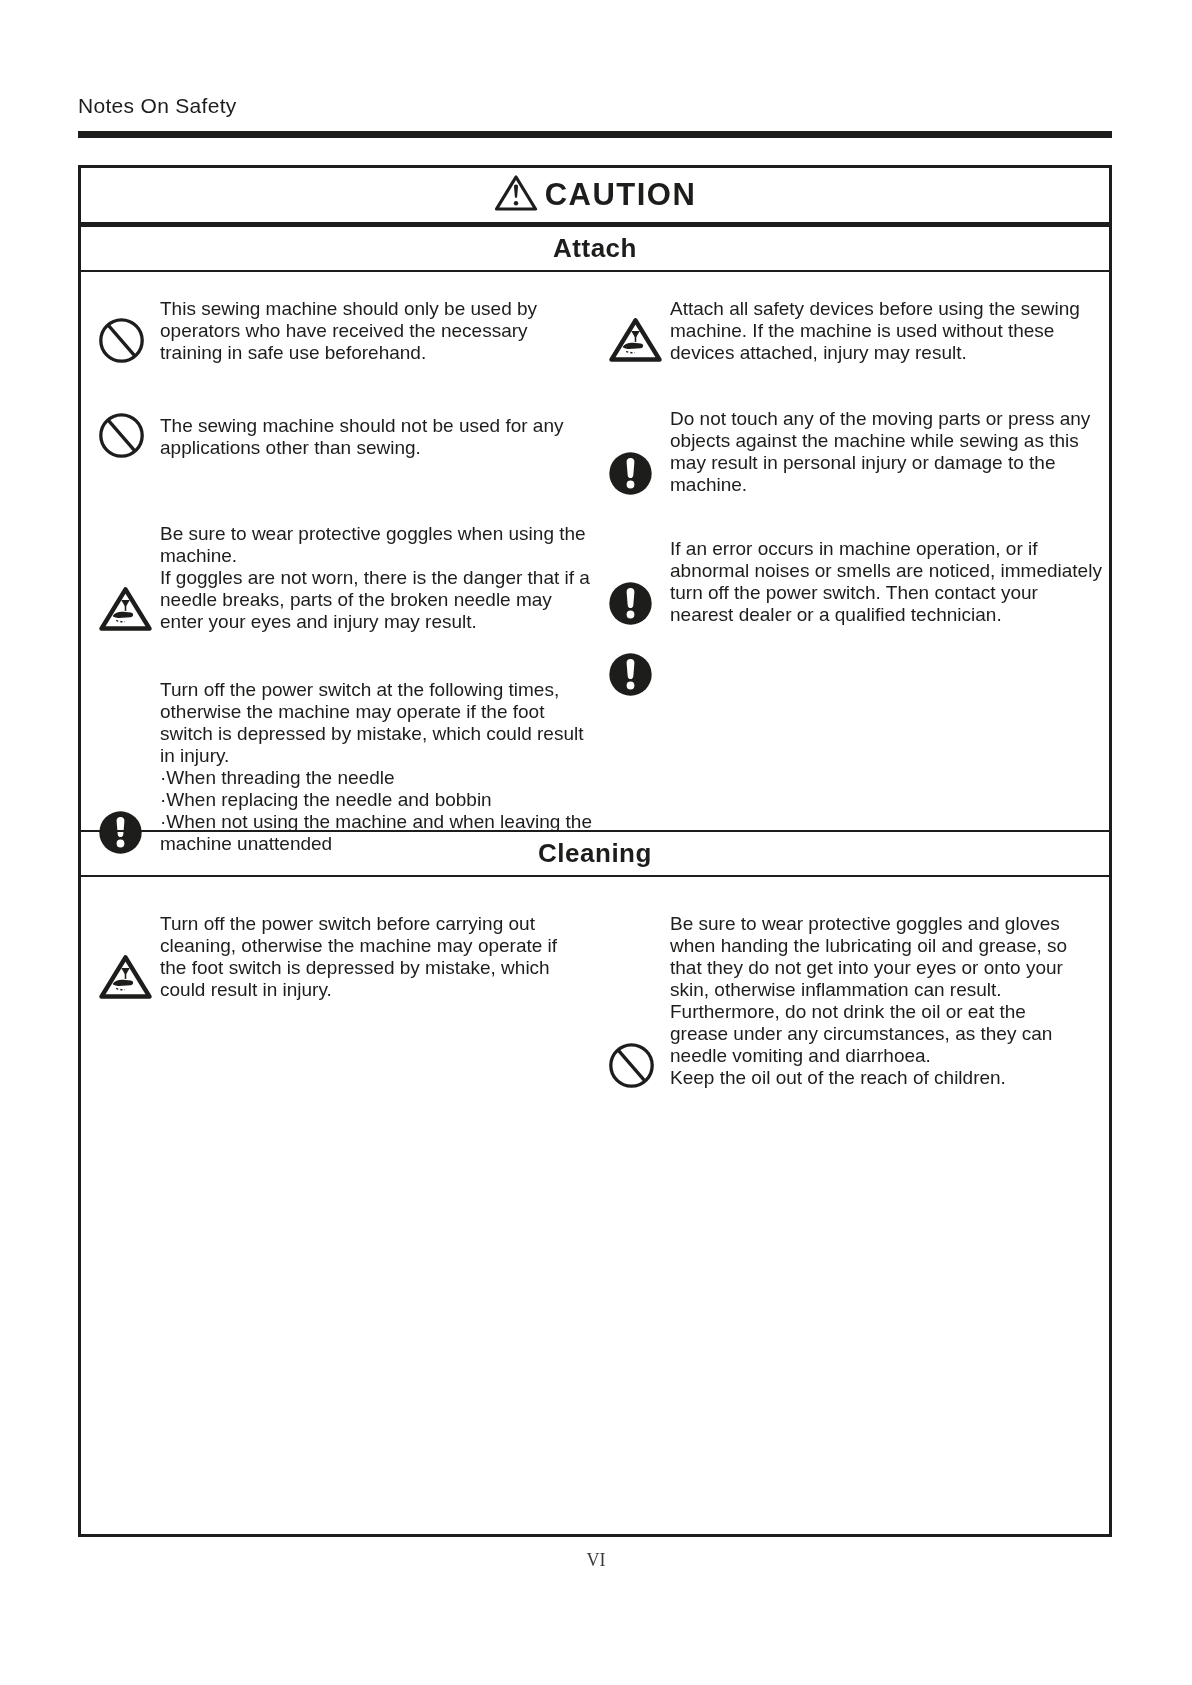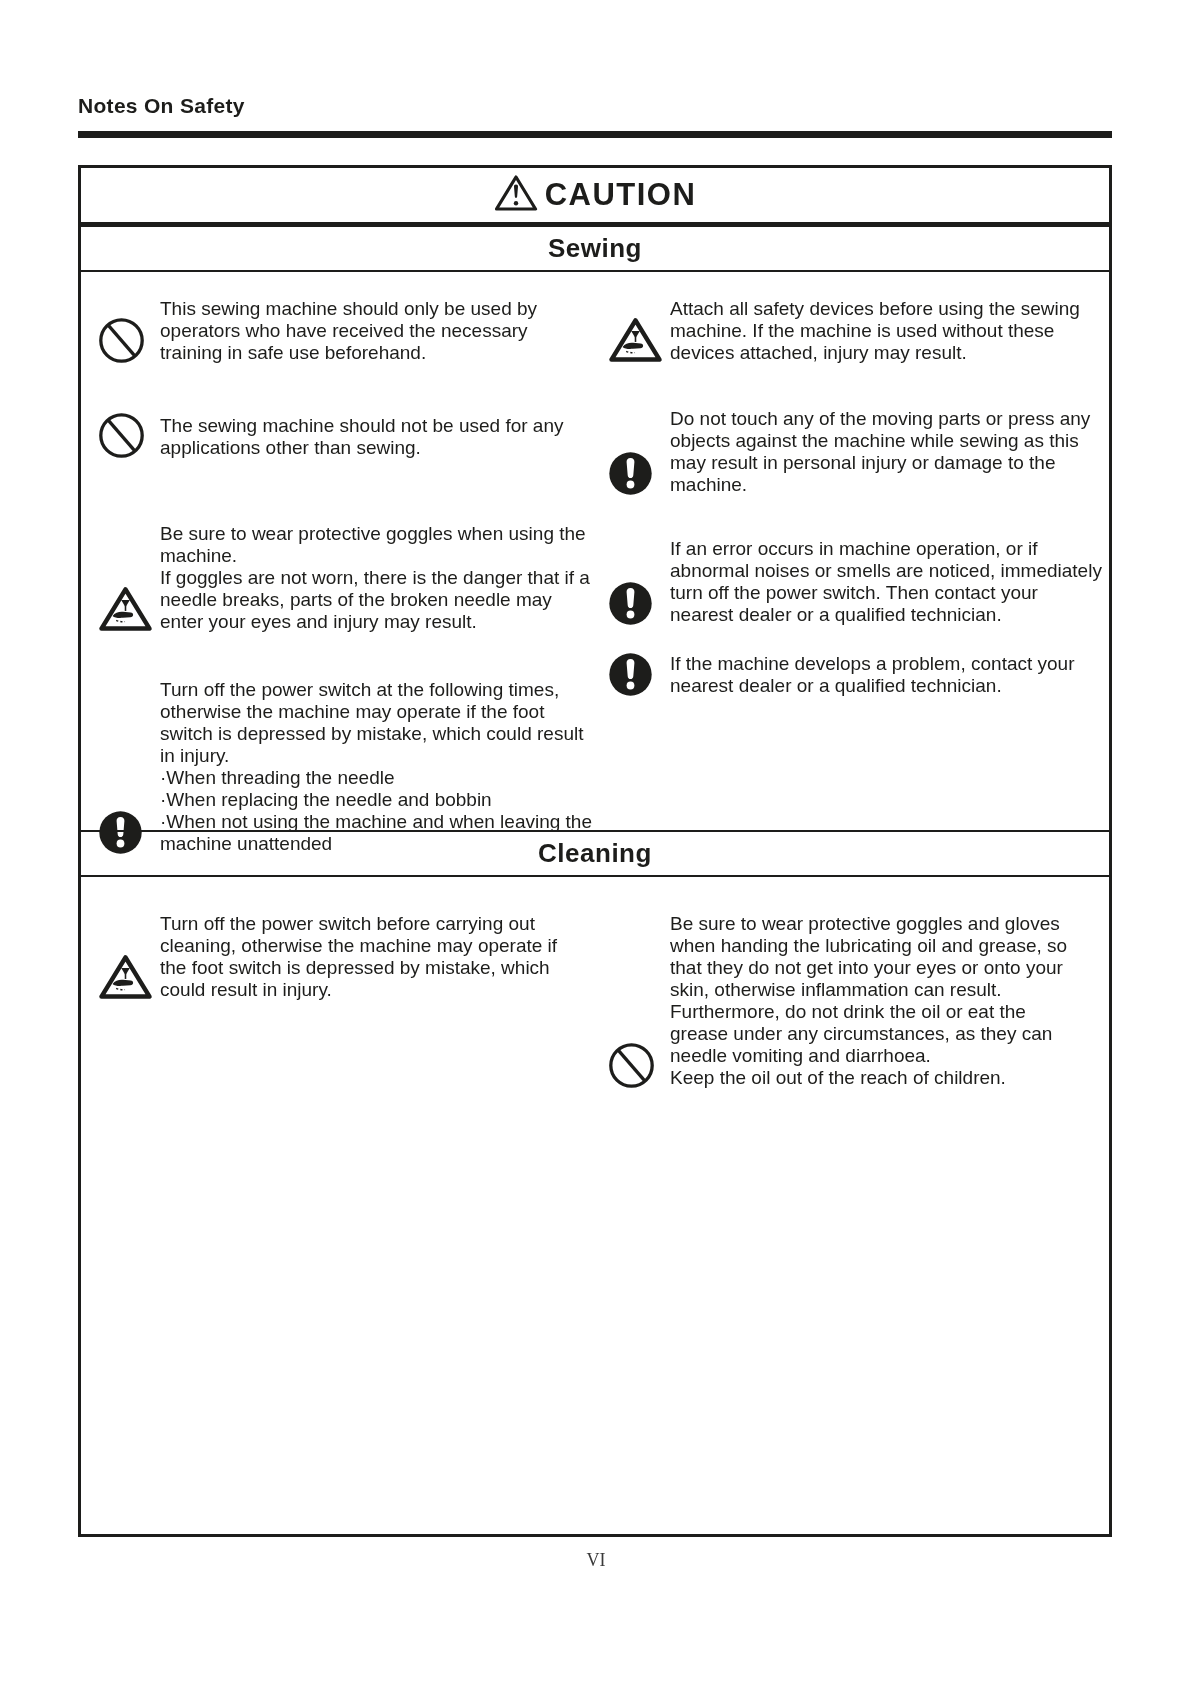--- a/index.html
+++ b/index.html
@@ -6,21 +6,21 @@
   html,body { background:#ffffff; }
   body {
     width:1192px; height:1685px;
     position:relative;
     font-family:"Liberation Sans", sans-serif;
     color:#1d1d1b;
     overflow:hidden;
   }
   .doc-title {
     position:absolute; left:78px; top:94px;
-    font-size:21px; letter-spacing:0.3px;font-weight:bold;
+    font-size:21px; letter-spacing:0.3px;
   }
   .title-rule {
     position:absolute; left:78px; top:131px;
     width:1034px; height:7px; background:#1d1d1b;
   }
   .caution-box {
     position:absolute; left:78px; top:165px;
     width:1034px; height:1372px;
     border:3px solid #1d1d1b;
     display:flex; flex-direction:column;
@@ -86,21 +86,21 @@
       <svg width="44" height="38" viewBox="0 0 44 38">
         <path d="M22 3 L41.5 35 L2.5 35 Z" fill="none" stroke="currentColor" stroke-width="3.2" stroke-linejoin="round"></path>
         <path d="M22 10.5 c1.4 0 2.1 .9 2 2.2 l-.8 9.6 c-.08 1.05 -.55 1.6 -1.2 1.6 s-1.12 -.55 -1.2 -1.6 l-.8 -9.6 c-.1 -1.3 .6 -2.2 2 -2.2 z" fill="currentColor"></path>
         <circle cx="22" cy="29.2" r="2.2" fill="currentColor"></circle>
       </svg>
     </span>
     <span class="caution-title">CAUTION</span>
   </div>
 
   <div class="section-title-row">
-    <span class="section-title">Sewing</span>
+    <span class="section-title">Attach</span>
   </div>
 
   <div class="section-body sewing-body">
 
     <div class="col col-left">
 
       <div class="item mb46">
         <span class="icon-cell">
           <svg width="47" height="47" viewBox="0 0 47 47">
             <circle cx="23.5" cy="23.5" r="20.7" fill="none" stroke="currentColor" stroke-width="3.3"></circle>
@@ -203,23 +203,20 @@
       </div>
 
       <div class="item">
         <span class="icon-cell">
           <svg width="45" height="45" viewBox="0 0 45 45">
             <circle cx="22.5" cy="22.5" r="21.2" fill="currentColor"></circle>
             <path d="M22.5 7 c2.7 0 4.1 1.7 3.9 4.1 l-1.1 13.1 c-.15 1.85 -1.25 2.85 -2.8 2.85 s-2.65 -1 -2.8 -2.85 L18.6 11.1 c-.2 -2.4 1.2 -4.1 3.9 -4.1 z" fill="#ffffff"></path>
             <circle cx="22.5" cy="33.5" r="3.9" fill="#ffffff"></circle>
           </svg>
         </span>
-        <div class="item-text">
-          <p>If the machine develops a problem, contact your nearest dealer or a qualified technician.</p>
-        </div>
       </div>
 
     </div>
   </div>
 
   <div class="section-title-row cleaning-title-row">
     <span class="section-title">Cleaning</span>
   </div>
 
   <div class="section-body cleaning-body">

